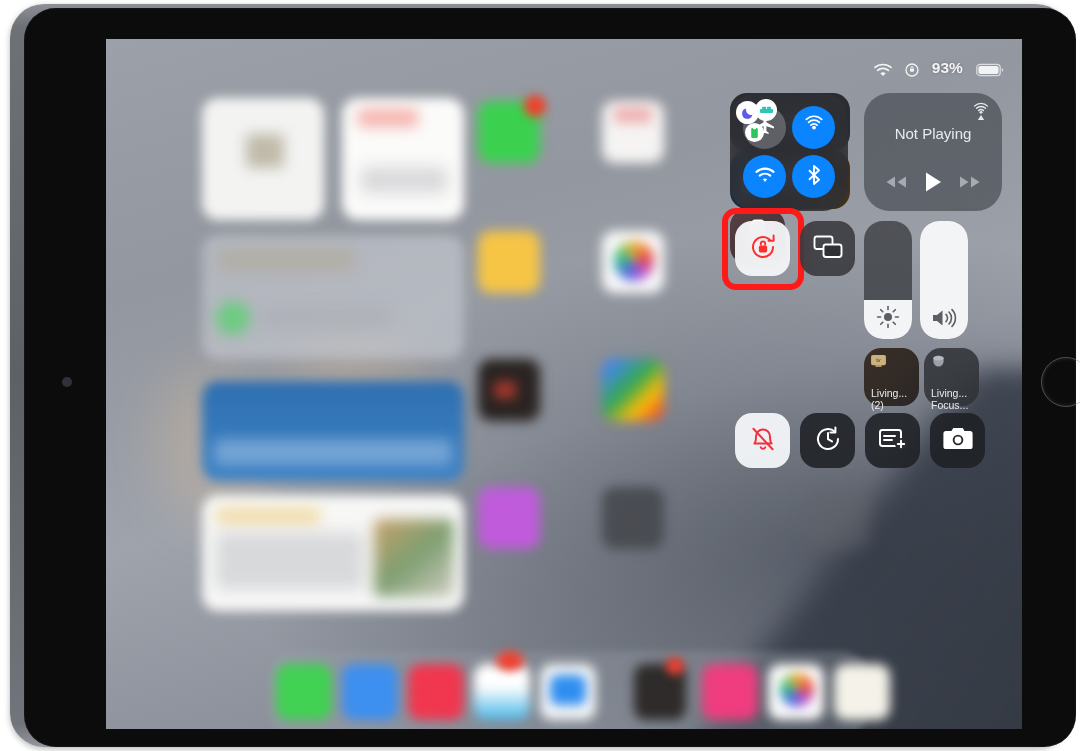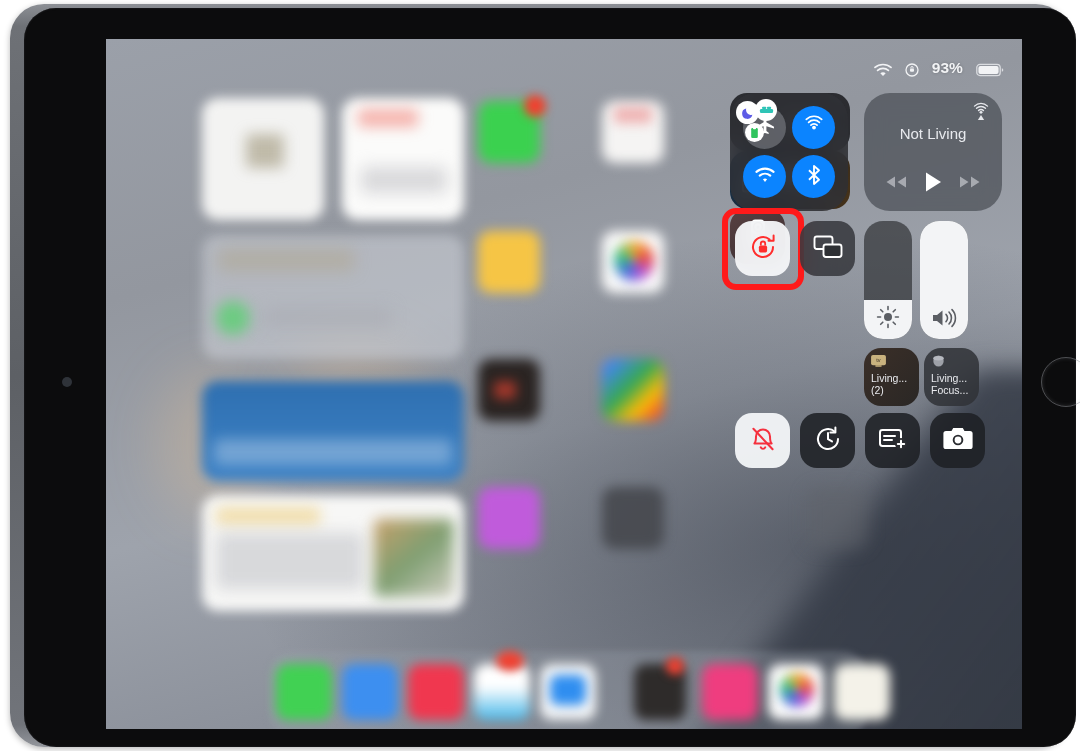--- a/index.html
+++ b/index.html
@@ -161,21 +161,21 @@
   #home-text{ margin-left:8px; line-height:1.16; }
   #home-title{ color:#fff; font-size:14px; font-weight:600; }
   #home-subtitle{ color:#b9bcc2; font-size:13.5px; }
 
   .accessory-tile{
     position:absolute; width:55px; height:58px; border-radius:17px;
     padding:6px 6px 0 7px;
   }
   #accessory-tv{ left:134px; top:255px; background:linear-gradient(135deg,#3b2f28,#2a2725); }
   #accessory-speaker{ left:194px; top:255px; background:rgba(48,50,55,.86); }
-  .accessory-label{ color:#e9eaee; font-size:10.5px; line-height:1.18; margin-top:0; font-weight:400; }
+  .accessory-label{ color:#e9eaee; font-size:10.5px; line-height:1.18; margin-top:15px; font-weight:400; }
 
   
   .util-btn{
     position:absolute; width:55px; height:55px; border-radius:17px;
     display:flex; align-items:center; justify-content:center;
     background:rgba(30,32,36,.88);
   }
   #mute-button{ left:5px; top:320px; background:rgba(244,246,249,.94); }
   #timer-button{ left:70px; top:320px; }
   #notes-button{ left:135px; top:320px; }
@@ -321,21 +321,21 @@
         <div id="media-module" class="cc-tile">
           <span id="airplay-icon">
             <svg width="22" height="22" viewBox="0 0 24 24" fill="none" stroke="#e6e8ec" stroke-width="1.5" stroke-linecap="round">
               <circle cx="12" cy="12.4" r="1.6" fill="#e6e8ec" stroke="none"></circle>
               <path d="M9.3 10.4a3.8 3.8 0 0 1 5.4 0"></path>
               <path d="M7.1 8a6.9 6.9 0 0 1 9.8 0"></path>
               <path d="M4.9 5.6a10 10 0 0 1 14.2 0"></path>
               <path d="M12 15.4 8.6 20.6h6.8z" fill="#e6e8ec" stroke="none"></path>
             </svg>
           </span>
-          <div id="media-title">Not Living</div>
+          <div id="media-title">Not Playing</div>
           <div id="media-controls">
             <span>
               <svg width="26" height="18" viewBox="0 0 26 18" fill="rgba(225,228,234,.55)">
                 <path d="M12 3.4v11.2L3.5 9zM23 3.4v11.2L14.5 9z"></path>
               </svg>
             </span>
             <span>
               <svg width="22" height="24" viewBox="0 0 22 24" fill="#ffffff">
                 <path d="M4 2.5 19 12 4 21.5z"></path>
               </svg>

